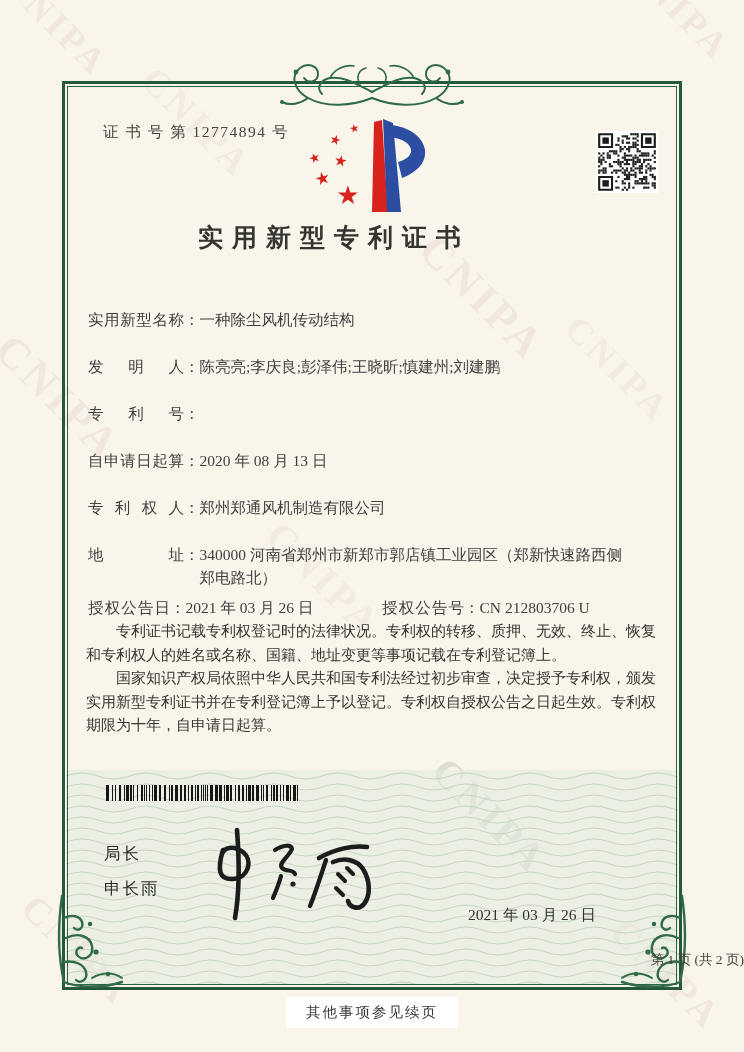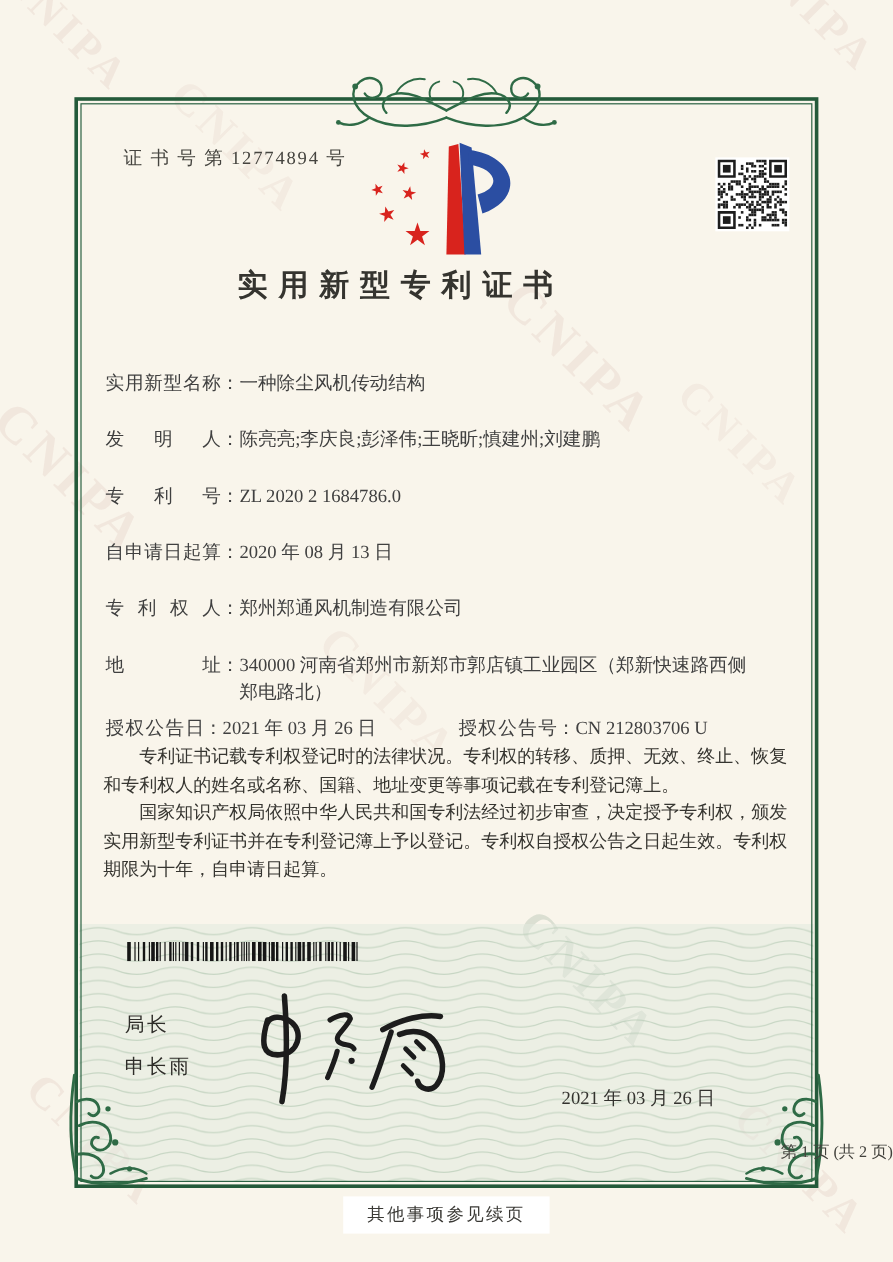--- a/index.html
+++ b/index.html
@@ -430,21 +430,20 @@
     <span class="val">一种除尘风机传动结构</span>
   </div>
   <div class="frow">
     <span class="lbl">发明人</span>
       <span>：</span>
     <span class="val">陈亮亮;李庆良;彭泽伟;王晓昕;慎建州;刘建鹏</span>
   </div>
   <div class="frow">
     <span class="lbl">专利号</span>
       <span>：</span>
-    <span class="val">ZL 2020 2 1684786.0</span>
   </div>
   <div class="frow">
     <span class="lbl">自申请日起算</span>
       <span>：</span>
     <span class="val">2020 年 08 月 13 日</span>
   </div>
   <div class="frow">
     <span class="lbl">专利权人</span>
       <span>：</span>
     <span class="val">郑州郑通风机制造有限公司</span>

